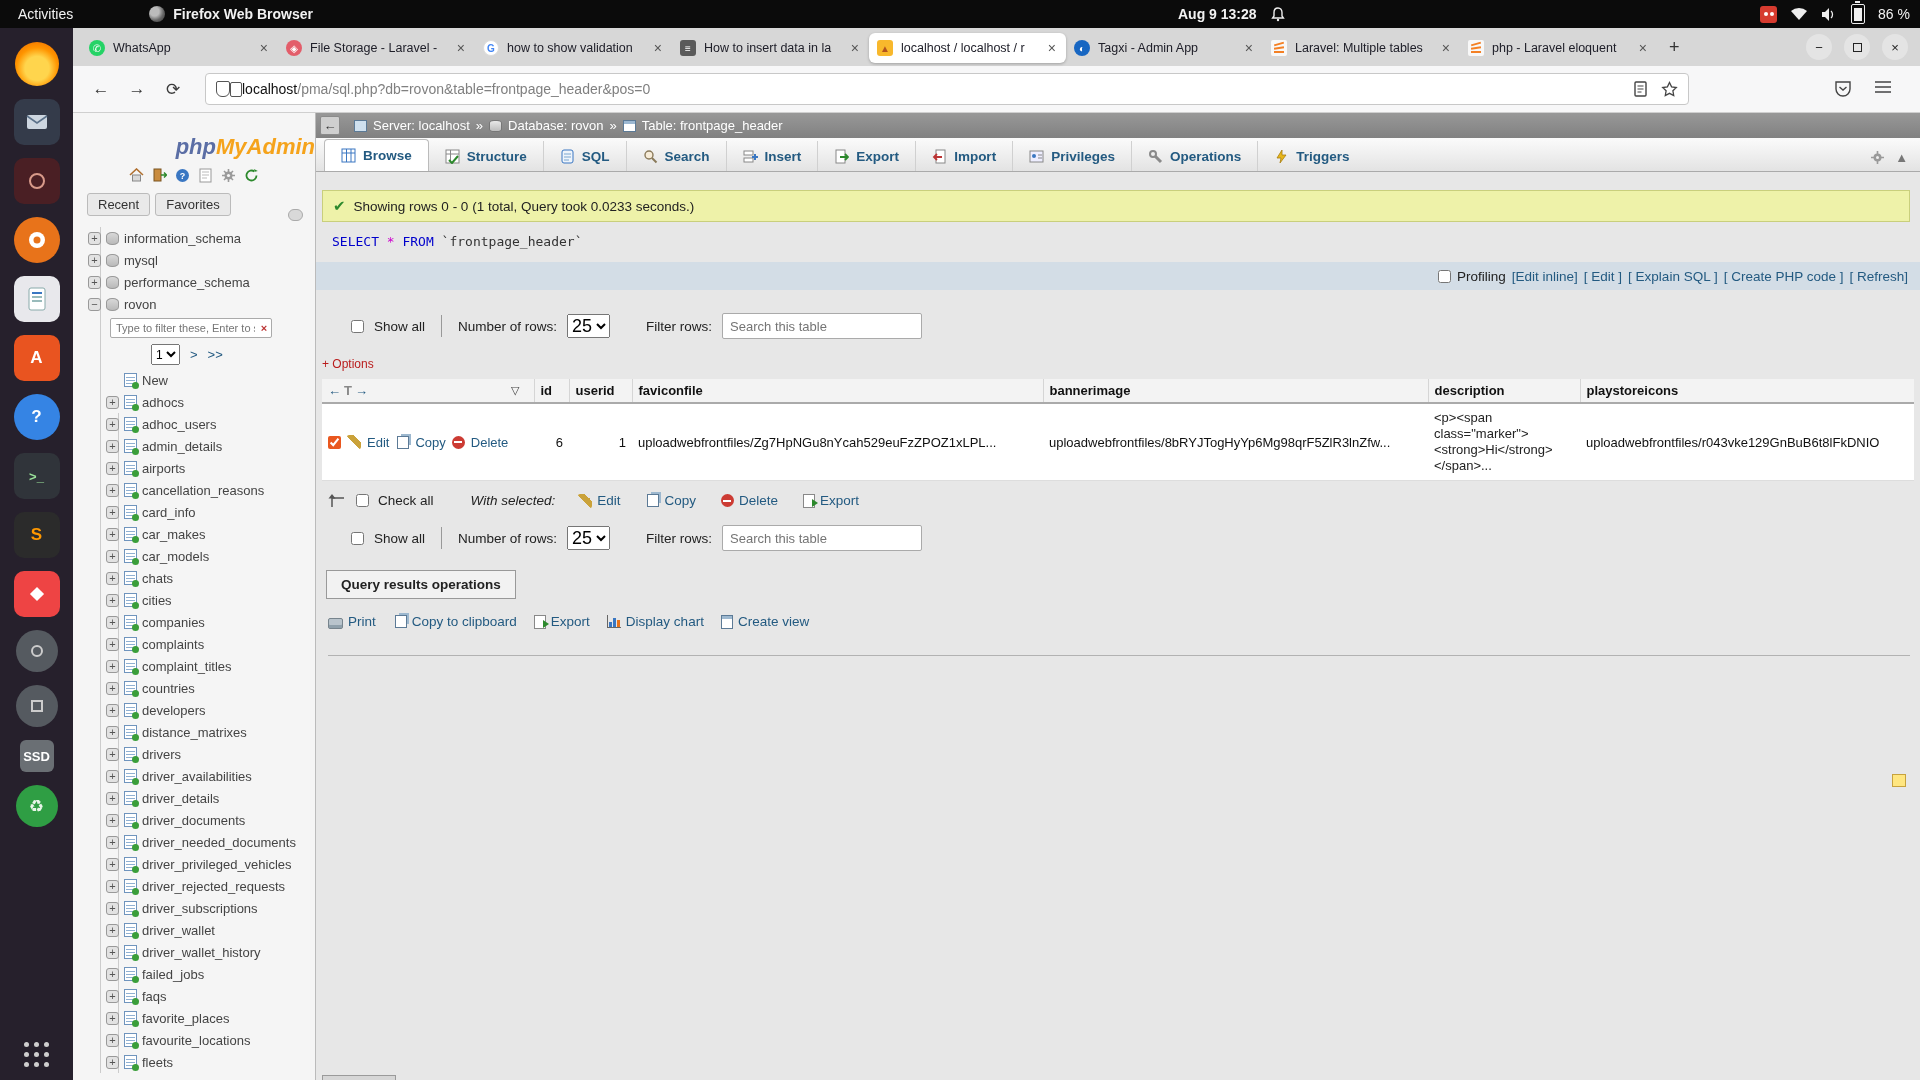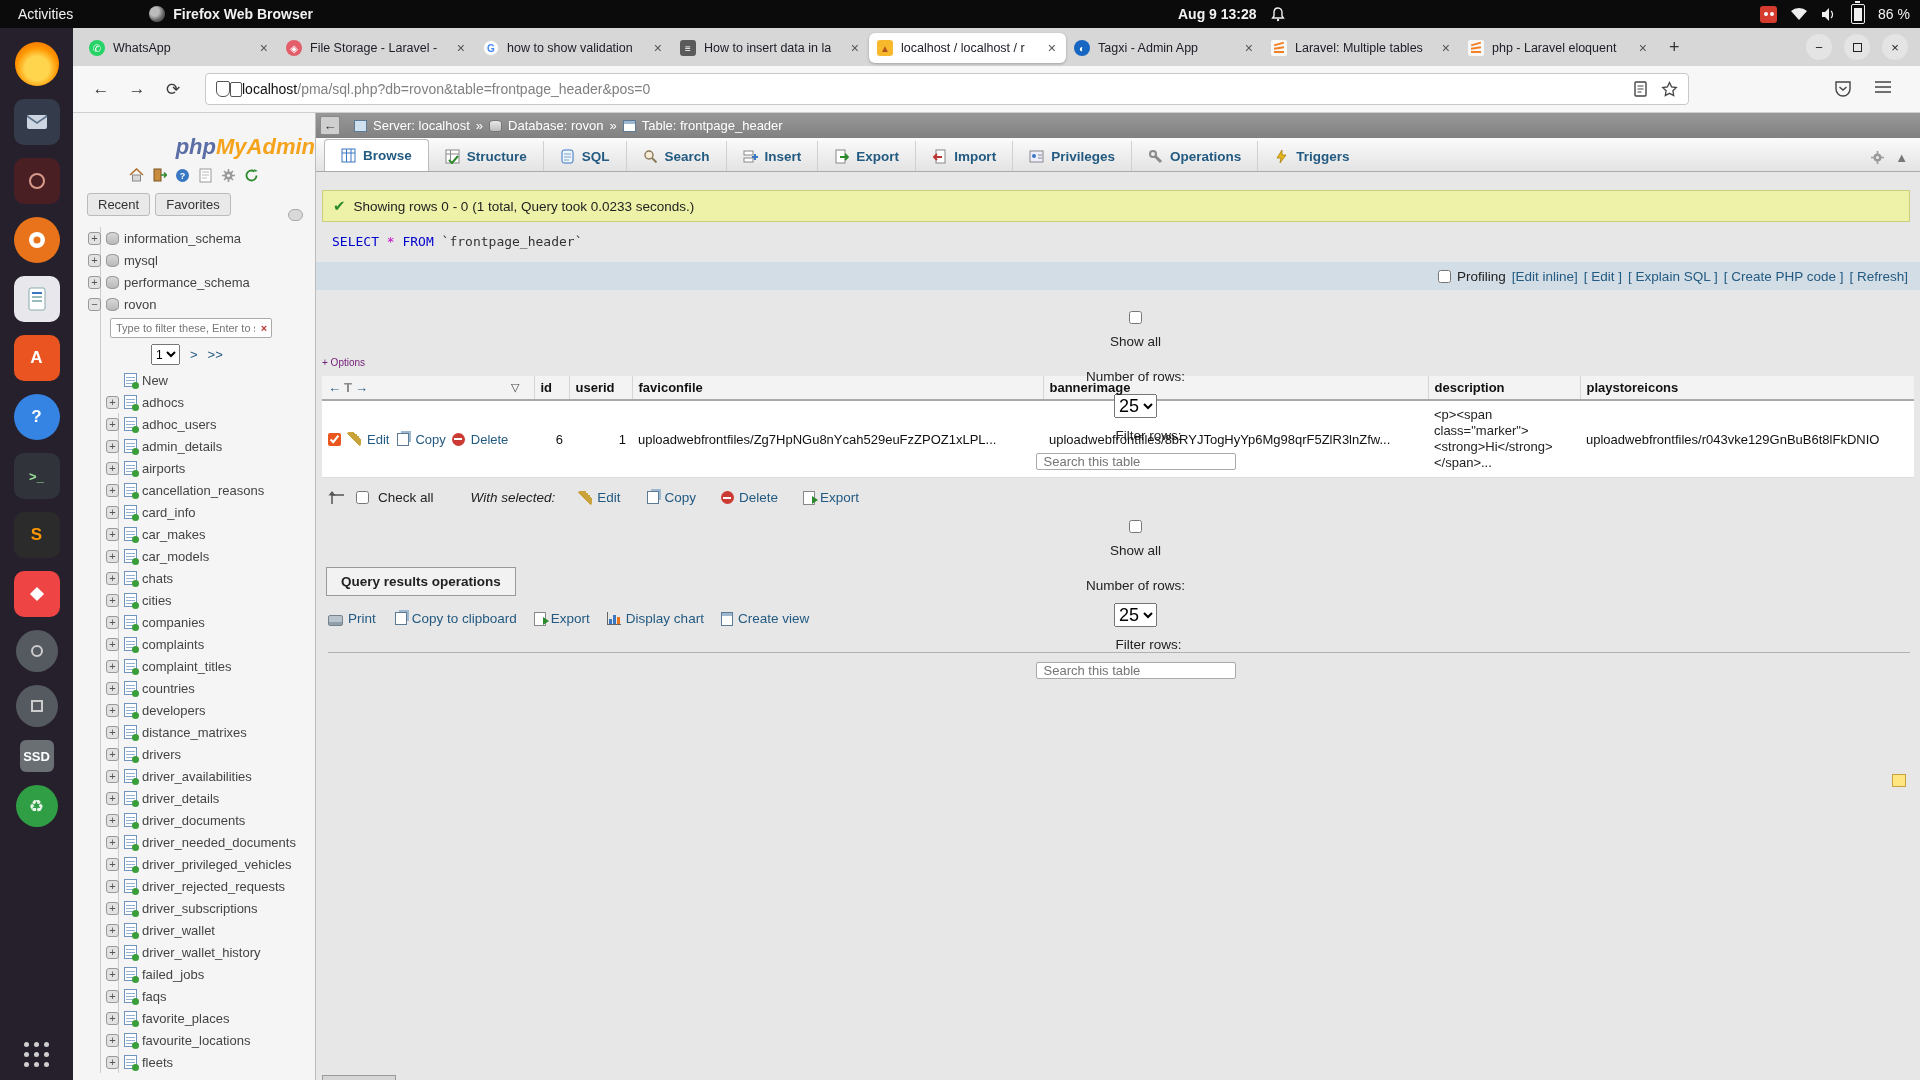--- a/index.html
+++ b/index.html
@@ -111,25 +111,25 @@
   .ptabs .rightico { margin-left:auto; display:flex; gap:10px; padding:0 12px 6px 0; color:#666; font-size:14px; }
   .ti { width:15px; height:15px; display:inline-flex; }
 
   .pbody { position:relative; height:906px; }
   .msg { margin:18px 10px 0 6px; height:32px; background:#eef2a9; border:1px solid #c9cf7c; display:flex; align-items:center; gap:8px; padding-left:10px; font-size:13.5px; color:#222; }
   .okmark { color:#2c892c; font-weight:bold; font-size:15px; }
   .sqlline { margin:12px 0 0 16px; font-family:"DejaVu Sans Mono","Liberation Mono",monospace; font-size:13px; }
   .kw { color:#0000cc; } .star { color:#cc00cc; } .tbl { color:#333; }
   .profbar { margin-top:13px; height:28px; background:#d3dde6; display:flex; align-items:center; justify-content:flex-end; gap:6px; padding-right:12px; font-size:13.5px; color:#222; }
   .profbar .lk { color:#235a81; }
-  .ctlrow { margin-top:21px; display:flex; align-items:center; gap:10px; padding-left:35px; font-size:13.5px; color:#222; height:30px;flex-direction:column; }
+  .ctlrow { margin-top:21px; display:flex; align-items:center; gap:10px; padding-left:35px; font-size:13.5px; color:#222; height:30px; }
   .ctlrow .vsep { width:1px; height:22px; background:#999; margin:0 6px; }
   .ctlrow select { height:24px; font-size:18px; }
   .ctlrow input[type=text] { width:200px; height:26px; border:1px solid #aaa; border-radius:2px; padding:0 7px; font-size:13px; color:#333; background:#fff; }
-  .optlink { margin:16px 0 0 6px; font-size:10px; color:#701a75; }
+  .optlink { margin:16px 0 0 6px; font-size:12px; color:#b91c1c; }
   table.res { margin:8px 0 0 6px; border-collapse:collapse; table-layout:fixed; width:1592px; font-size:13px; color:#111; }
   table.res col.c0{width:212px} table.res col.c1{width:35px} table.res col.c2{width:63px} table.res col.c3{width:411px} table.res col.c4{width:385px} table.res col.c5{width:152px} table.res col.c6{width:334px}
   table.res th { text-align:left; font-weight:bold; padding:4px 6px; border-bottom:2px solid #aaa; border-right:1px solid #d5d5d5; background:#f3f3f3; height:23px; white-space:nowrap; overflow:hidden; }
   table.res td { background:#fff; padding:6px; vertical-align:middle; border-bottom:1px solid #ddd; white-space:nowrap; overflow:hidden; }
   td.num { text-align:right; padding-right:10px; }
   .arrT { display:flex; align-items:center; gap:3px; color:#235a81; font-size:13px; }
   .arrT .tee { color:#888; font-weight:bold; }
   .sorttri { float:right; color:#444; font-size:11px; }
   .rowact { display:flex; align-items:center; gap:6px; color:#235a81; }
   .desc-cell { white-space:pre-line !important; font-size:13px; color:#222; line-height:16px; }

